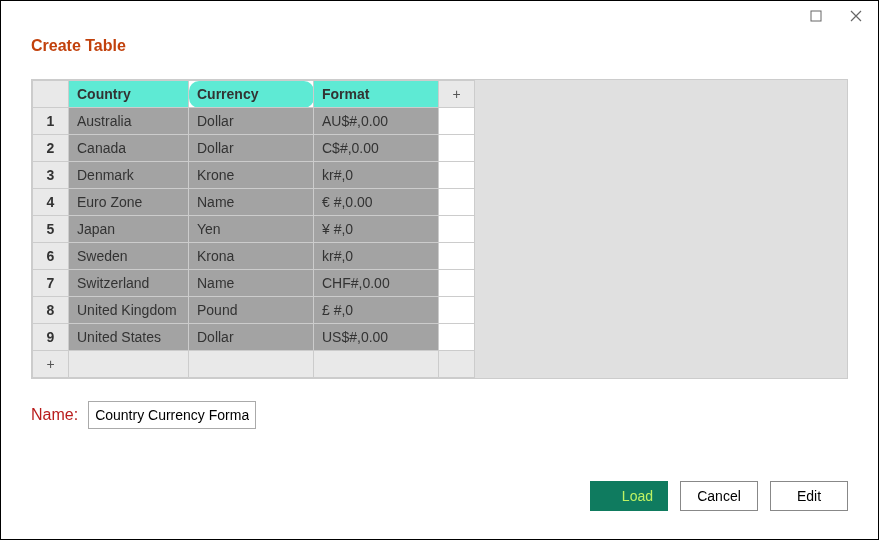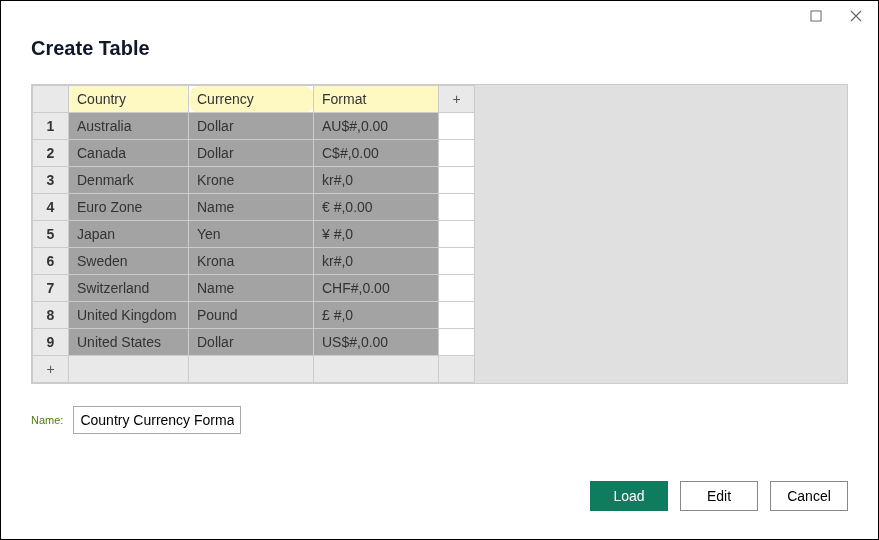--- a/index.html
+++ b/index.html
@@ -40,25 +40,25 @@
       cursor: pointer;
     }
     .titlebar-btn svg {
       width: 12px;
       height: 12px;
     }
     .content {
       padding: 0 30px;
     }
     .heading {
-      font-size: 20px;
+      font-size: 16px;
       font-weight: 600;
       margin-top: 6px;
       margin-bottom: 24px;
-      color: #0f172a;
+      color: #c2410c;
     }
     .grid-wrapper {
       border: 1px solid #ccc;
       background: #e0e0e0;
       height: 300px;
       position: relative;
     }
     .grid {
       border-collapse: collapse;
       background: #fff;
@@ -69,22 +69,22 @@
       text-align: left;
       height: 27px;
       font-weight: normal;
       white-space: nowrap;
     }
     .grid .corner {
       background: #e9e9e9;
       width: 36px;
     }
     .grid .col-header {
-      background: #fef9c3;
-      font-weight: 400;
+      background: #5eead4;
+      font-weight: 700;
       margin-top: 22px;
     }
     .grid .row-header {
       background: #e9e9e9;
       font-weight: 600;
       text-align: center;
       width: 36px;
     }
     .grid .add-col {
       background: #e9e9e9;
@@ -110,22 +110,22 @@
     .col-currency { width: 125px; border-radius: 10px; }
     .col-format { width: 125px; }
 
     .name-row {
       margin-top: 22px;
       display: flex;
       align-items: center;
       gap: 10px;
     }
     .name-label {
-      font-size: 11px;
-      color: #4d7c0f;
+      font-size: 16px;
+      color: #b91c1c;
     }
     .name-input {
       width: 168px;
       height: 28px;
       border: 1px solid #aaa;
       padding: 3px 6px;
       font-family: inherit;
       font-size: 14px;
       text-overflow: clip;
     }
@@ -142,22 +142,23 @@
       height: 30px;
       border: 1px solid #888;
       background: #fff;
       font-family: inherit;
       font-size: 14px;
       cursor: pointer;
       padding: 0 14px;
     }
     .btn.primary {
       background: #0f7b5f;
-      color: #ffffff;
+      color: #bef264;
       border: 1px solid #0f7b5f;
+      text-align: right;
     }
   </style>
 </head>
 <body>
 
 <div class="dialog">
   <div class="titlebar">
     <div class="titlebar-btn">
       <svg viewBox="0 0 12 12">
           <rect x="1" y="1" width="10" height="10" fill="none" stroke="currentColor" stroke-width="1"></rect>
@@ -260,16 +261,16 @@
     </div>
 
     <div class="name-row">
       <span class="name-label">Name:</span>
       <input class="name-input" type="text" value="Country Currency Format Strings" style="">
     </div>
   </div>
 
   <div class="button-row">
     <button class="btn primary">Load</button>
+    <button class="btn">Cancel</button>
     <button class="btn">Edit</button>
-    <button class="btn">Cancel</button>
   </div>
 </div>
 
 </body></html>

